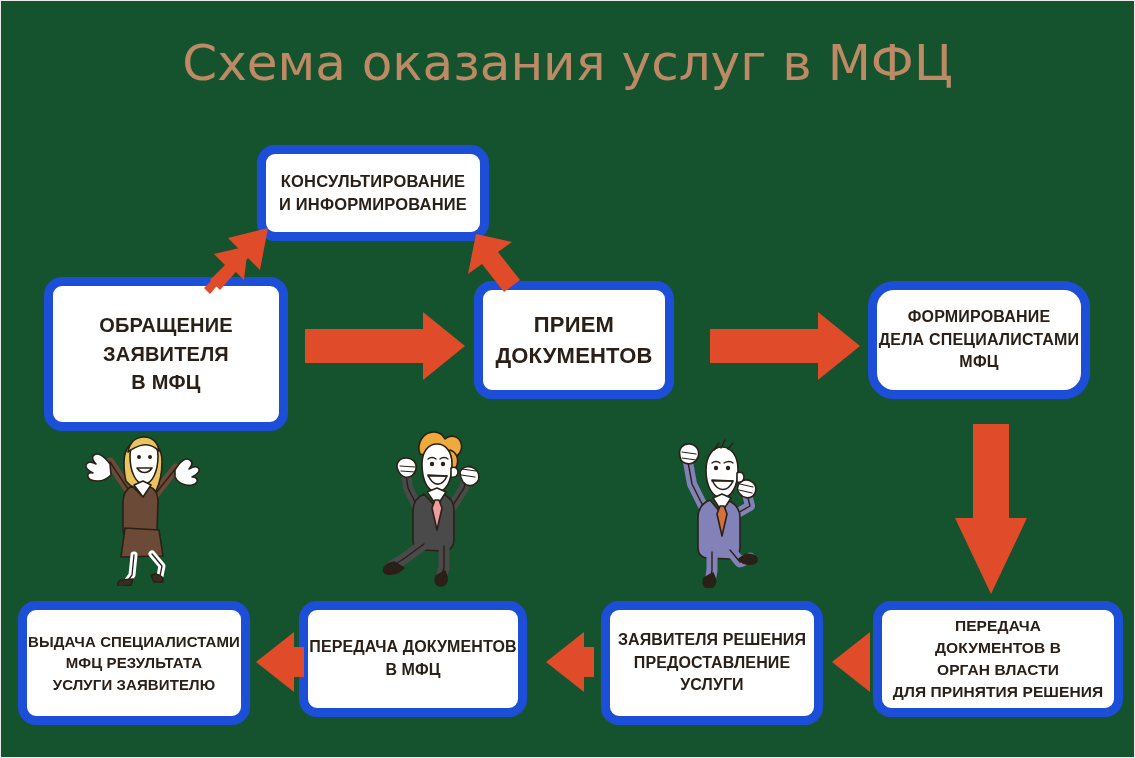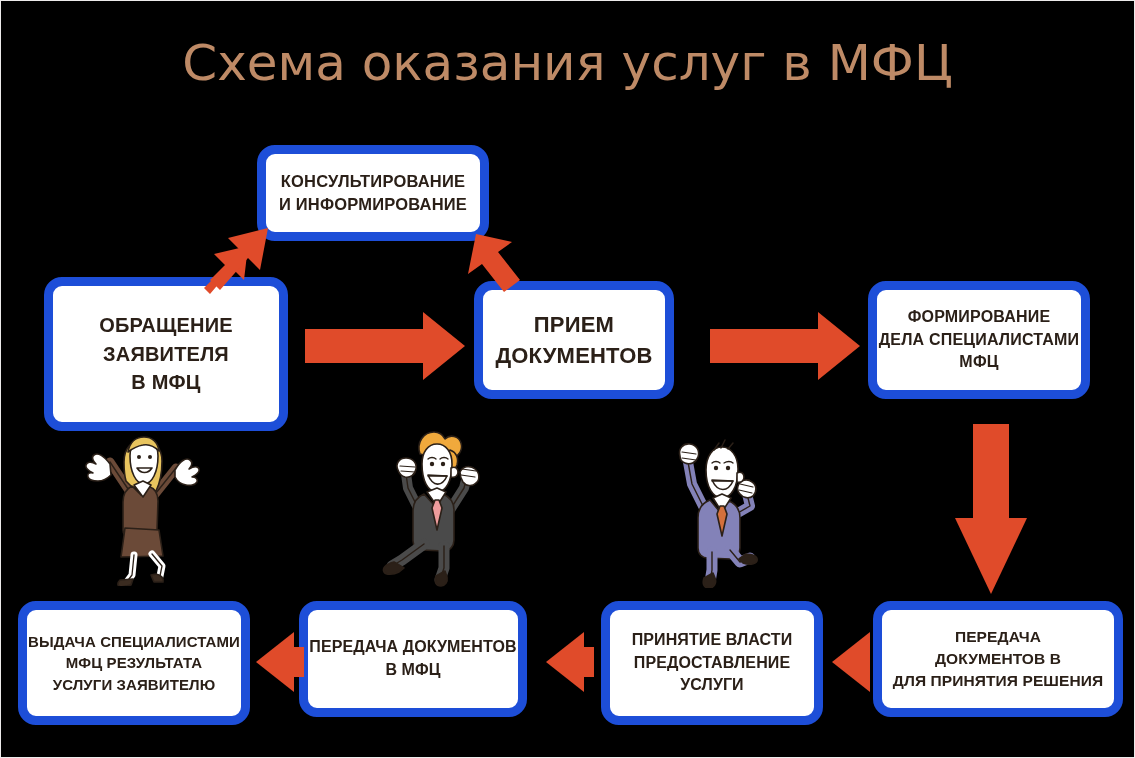--- a/index.html
+++ b/index.html
@@ -10,21 +10,21 @@
   body {
     width: 1135px;
     height: 758px;
     position: relative;
     overflow: hidden;
     font-family: "Liberation Sans", sans-serif;
   }
   .canvas {
     position: absolute;
     inset: 0;
-    background: #000000;
+    background: #14532d;
   }
   .frame-border {
     position: absolute;
     inset: 0;
     border: 1px solid #eceaea;
     pointer-events: none;
   }
 
   
   .title {
@@ -57,21 +57,21 @@
     font-family: "Liberation Sans", sans-serif;
     font-weight: bold;
     line-height: 1.42;
   }
   .box .lines { padding: 0 6px; }
   .box .ln { display: block; white-space: nowrap; }
 
   .b-consult   { left: 257px;  top: 145px; width: 232px; height: 96px;  font-size: 16.5px; letter-spacing: .2px; }
   .b-appeal    { left: 44px;   top: 277px; width: 244px; height: 154px; font-size: 20px; letter-spacing: .2px; }
   .b-reception { left: 474px;  top: 281px; width: 200px; height: 118px; font-size: 22px; letter-spacing: .2px; }
-  .b-forming   { left: 868px;  top: 281px; width: 222px; height: 118px; font-size: 16px; letter-spacing: .2px; }
+  .b-forming   { left: 868px;  top: 281px; width: 222px; height: 118px; font-size: 16px; letter-spacing: .2px; border-radius: 26px; }
   .b-transfer-auth { left: 873px; top: 601px; width: 250px; height: 116px; font-size: 15.5px; letter-spacing: .1px; }
   .b-decision  { left: 601px;  top: 601px; width: 222px; height: 124px; font-size: 16px; letter-spacing: .1px; }
   .b-transfer-mfc { left: 299px; top: 601px; width: 228px; height: 116px; font-size: 16px; letter-spacing: .1px; }
   .b-issue     { left: 18px;   top: 601px; width: 232px; height: 124px; font-size: 15px; letter-spacing: .1px; }
 
   
   .arrow { position: absolute; }
 
   
   .arr-right .shaft {
@@ -174,27 +174,28 @@
       <span class="ln">ФОРМИРОВАНИЕ</span>
       <span class="ln">ДЕЛА СПЕЦИАЛИСТАМИ</span>
       <span class="ln">МФЦ</span>
     </span>
   </div>
 
   <div class="box b-transfer-auth">
     <span class="lines">
       <span class="ln">ПЕРЕДАЧА</span>
       <span class="ln">ДОКУМЕНТОВ В</span>
+      <span class="ln">ОРГАН ВЛАСТИ</span>
       <span class="ln">ДЛЯ ПРИНЯТИЯ РЕШЕНИЯ</span>
     </span>
   </div>
 
   <div class="box b-decision">
     <span class="lines">
-      <span class="ln">ПРИНЯТИЕ ВЛАСТИ</span>
+      <span class="ln">ЗАЯВИТЕЛЯ РЕШЕНИЯ</span>
       <span class="ln">ПРЕДОСТАВЛЕНИЕ</span>
       <span class="ln">УСЛУГИ</span>
     </span>
   </div>
 
   <div class="box b-transfer-mfc">
     <span class="lines">
       <span class="ln">ПЕРЕДАЧА ДОКУМЕНТОВ</span>
       <span class="ln">В МФЦ</span>
     </span>

